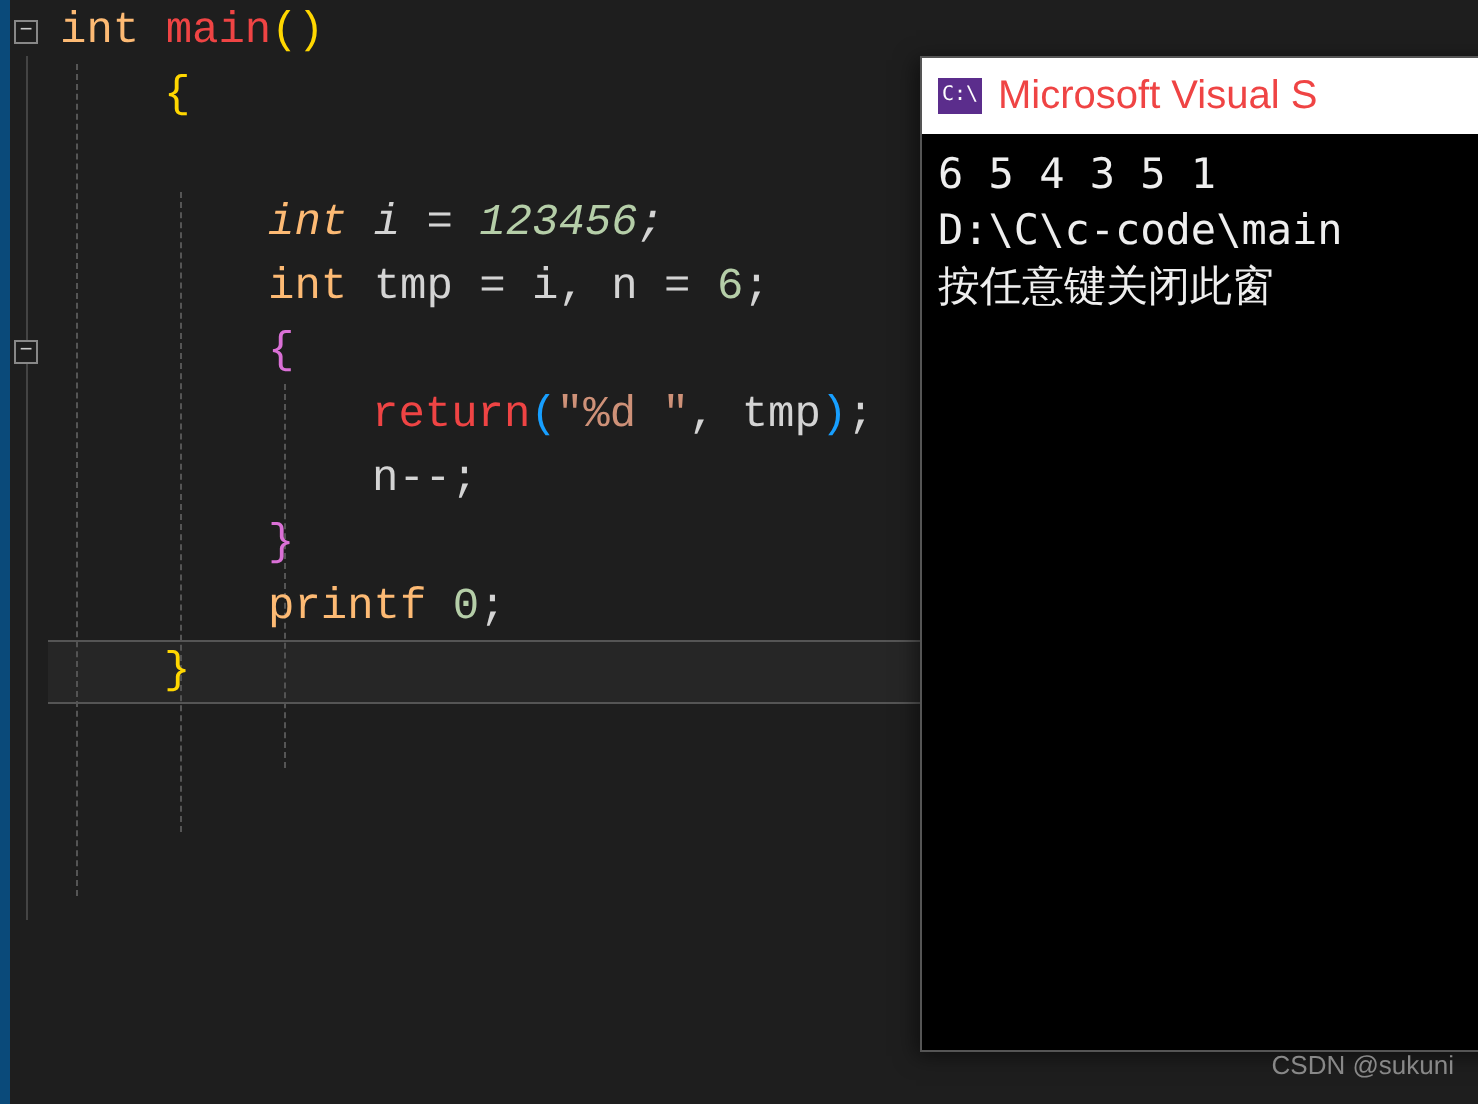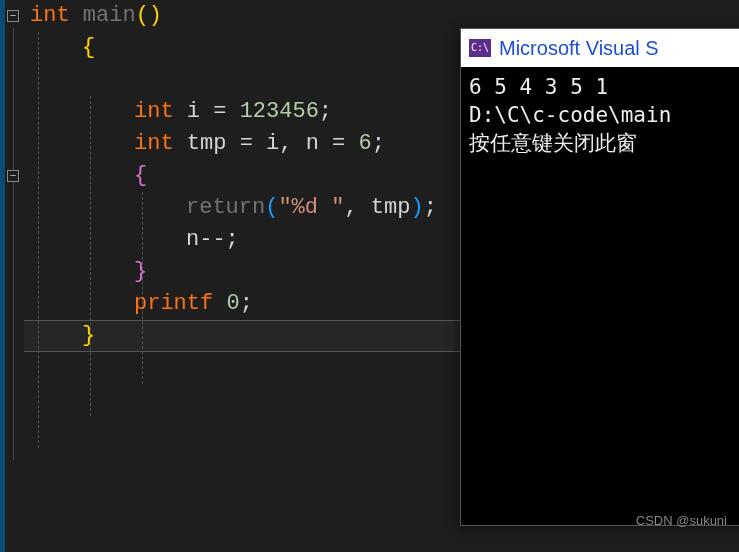--- a/index.html
+++ b/index.html
@@ -52,22 +52,22 @@
     white-space: pre;
     color: #d4d4d4;
     position: relative;
   }
   .indent-guide {
     position: absolute;
     width: 0;
     border-left: 1px dashed #555;
     top: 0;
   }
-  .kw { color: #f97316; margin-top: 44px; }
-  .fn { color: #737373; }
+  .kw { color: #fdba74; margin-top: 44px; }
+  .fn { color: #ef4444; }
   .num { color: #b5cea8; }
   .str { color: #ce9178; }
   .op { color: #d4d4d4; }
   .pn { color: #d4d4d4; }
   .paren-yellow { color: #ffd700; }
   .paren-pink { color: #da70d6; }
   .paren-blue { color: #179fff; }
   .ident { color: #d4d4d4; }
 
   .highlight-row {
@@ -108,38 +108,38 @@
     align-items: center;
     justify-content: center;
   }
   .console-icon-inner {
     color: #fff;
     font-size: 10px;
     font-family: Consolas, monospace;
     line-height: 1;
   }
   .console-title {
-    color: #1d4ed8;
+    color: #ef4444;
     font-size: 20px;
     font-family: "Segoe UI", Arial, sans-serif;
     white-space: nowrap;
     overflow: hidden;
   }
   .console-body {
     padding: 6px 8px;
     color: #eee;
     font-family: "SimSun", Consolas, monospace;
     font-size: 21px;
     line-height: 28px;
     white-space: pre;
   }
   .watermark {
     position: absolute;
     right: 12px;
-    bottom: 24px;
+    bottom: 12px;
     color: #888;
     font-size: 13px;
     font-family: Arial, sans-serif;
   }
 </style>
 </head>
 <body>
 
 <div class="editor">
   <div class="gutter">
@@ -149,21 +149,21 @@
     </div>
   <div class="code-area" id="code-area">
       <div class="indent-guide" style="left: 118px; top: 192px; height: 192px;"></div>
       <div class="indent-guide" style="left: 66px; top: 96px; height: 320px;"></div>
       <div class="indent-guide" style="left: 14px; top: 32px; height: 416px;"></div>
     <div id="indent-guides"></div>
     <div class="highlight-row" id="highlight-row" style="top: 320px;"></div>
   <div class="line" style="padding-left: 0px;"><span class="kw">int</span><span class="pn"> </span><span class="fn">main</span><span class="paren-yellow">()</span></div>
       <div class="line" style="padding-left: 52px;"><span class="paren-yellow">{</span></div>
       <div class="line" style="padding-left: 52px;"></div>
-      <div class="line" style="padding-left: 104px;"><span class="kw">int</span><span class="pn"> </span><span class="ident">i</span><span class="pn"> </span><span class="op">=</span><span class="pn"> </span><span class="num">123456</span><span class="pn">;</span></div>
+      <div class="line" style="padding-left: 104px; font-style: italic;"><span class="kw">int</span><span class="pn"> </span><span class="ident">i</span><span class="pn"> </span><span class="op">=</span><span class="pn"> </span><span class="num">123456</span><span class="pn">;</span></div>
       <div class="line" style="padding-left: 104px;"><span class="kw">int</span><span class="pn"> </span><span class="ident">tmp</span><span class="pn"> </span><span class="op">=</span><span class="pn"> </span><span class="ident">i</span><span class="pn">, </span><span class="ident">n</span><span class="pn"> </span><span class="op">=</span><span class="pn"> </span><span class="num">6</span><span class="pn">;</span></div>
       <div class="line" style="padding-left: 104px;"><span class="paren-pink">{</span></div>
       <div class="line" style="padding-left: 156px;"><span class="fn">return</span><span class="paren-blue">(</span><span class="str">"%d "</span><span class="pn">, </span><span class="ident">tmp</span><span class="paren-blue">)</span><span class="pn">;</span></div>
       <div class="line" style="padding-left: 156px;"><span class="ident">n</span><span class="op">--</span><span class="pn">;</span></div>
       <div class="line" style="padding-left: 104px;"><span class="paren-pink">}</span></div>
       <div class="line" style="padding-left: 104px;"><span class="kw">printf</span><span class="pn"> </span><span class="num">0</span><span class="pn">;</span></div>
       <div class="line" style="padding-left: 52px;"><span class="paren-yellow">}</span></div>
     </div>
 </div>
 

